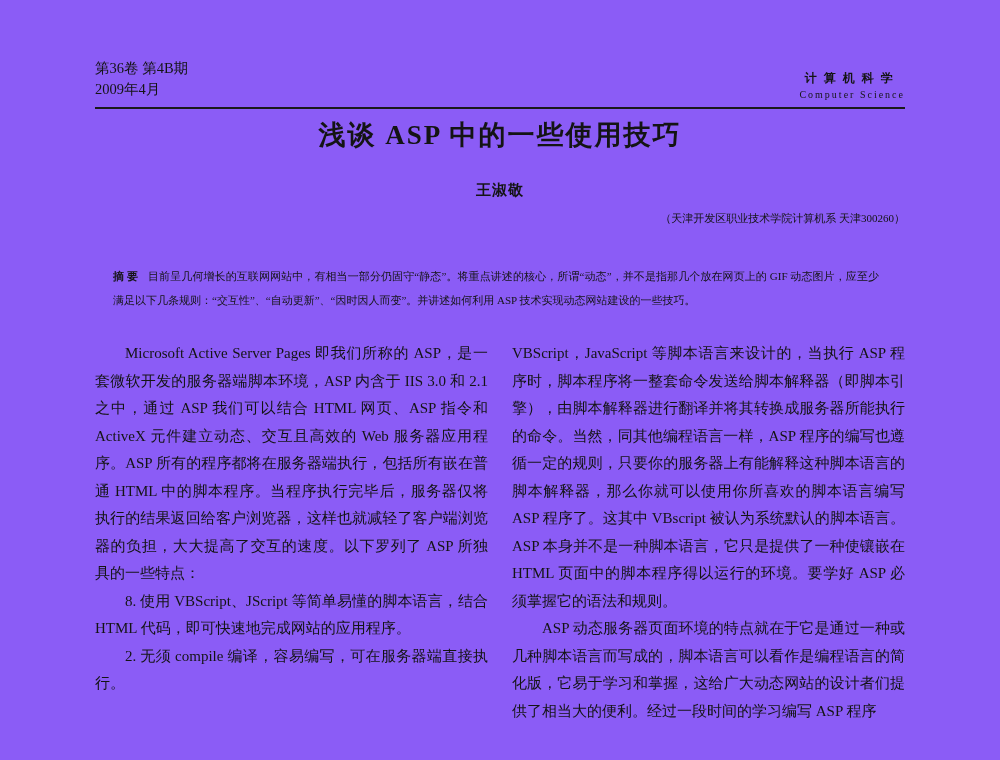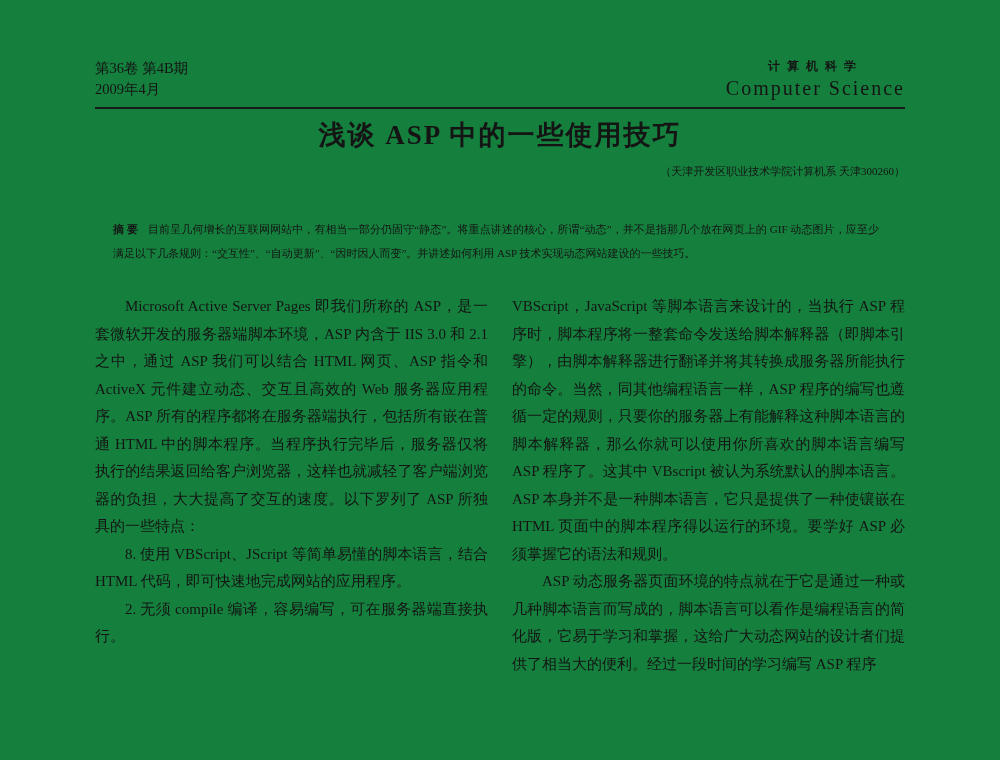--- a/index.html
+++ b/index.html
@@ -2,21 +2,21 @@
 <html><head>
 <meta charset="utf-8">
 <style>
   * { margin: 0; padding: 0; box-sizing: border-box; }
   html, body { background: #e9e9e6; }
   .page {
     position: relative;
     width: 1000px;
     height: 760px;
     margin: 0 auto;
-    background: #15803d;
+    background: #8b5cf6;
     color: #141414;
     font-family: "Liberation Serif", "DejaVu Serif", serif;
     padding: 58px 95px 0 95px;
     overflow: hidden;
   }
   
   .masthead {
     display: flex;
     justify-content: space-between;
     align-items: flex-end;
@@ -24,21 +24,21 @@
   .mast-left, .mast-right { font-size: 14.5px; line-height: 1.45; }
   .mast-left { text-align: left; }
   .mast-right { text-align: center; }
   .mast-center { text-align: center; }
   .mast-center .cn {
     font-size: 12px;
     font-weight: bold;
     letter-spacing: 7px;
   }
   .mast-center .en {
-    font-size: 20px;
+    font-size: 10px;
     letter-spacing: 2px;
     margin-top: 2px;
     text-align: center;
   }
   .rule {
     border: none;
     border-top: 2px solid #1a1a1a;
     margin-top: 7px;
   }
   
@@ -101,20 +101,21 @@
     <div class="mast-center">
       <div class="cn">计算机科学</div>
       <div class="en">Computer  Science</div>
     </div>
   </header>
 
   <hr class="rule">
 
   <h1 class="paper-title">浅谈 ASP 中的一些使用技巧</h1>
 
+  <div class="author">王淑敬</div>
 
   <div class="affiliation">（天津开发区职业技术学院计算机系  天津300260）</div>
 
   <section class="abstract">
     <p><span class="label">摘 要</span><span>目前呈几何增长的互联网网站中，有相当一部分仍固守“静态”。将重点讲述的核心，所谓“动态”，并不是指那几个放在网页上的 GIF 动态图片，应至少满足以下几条规则：“交互性”、“自动更新”、“因时因人而变”。并讲述如何利用 ASP 技术实现动态网站建设的一些技巧。</span></p>
   </section>
 
   <div class="columns">
     <div class="col">
       <p>Microsoft Active Server Pages 即我们所称的 ASP，是一套微软开发的服务器端脚本环境，ASP 内含于 IIS 3.0 和 2.1 之中，通过 ASP 我们可以结合 HTML 网页、ASP 指令和 ActiveX 元件建立动态、交互且高效的 Web 服务器应用程序。ASP 所有的程序都将在服务器端执行，包括所有嵌在普通 HTML 中的脚本程序。当程序执行完毕后，服务器仅将执行的结果返回给客户浏览器，这样也就减轻了客户端浏览器的负担，大大提高了交互的速度。以下罗列了 ASP 所独具的一些特点：</p>

